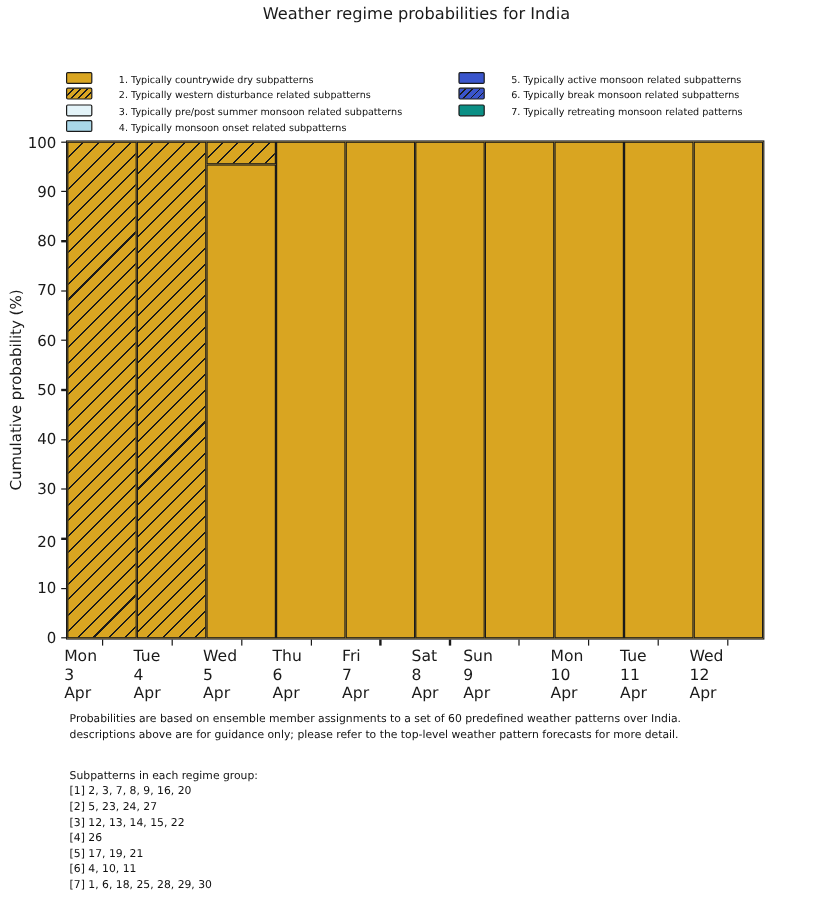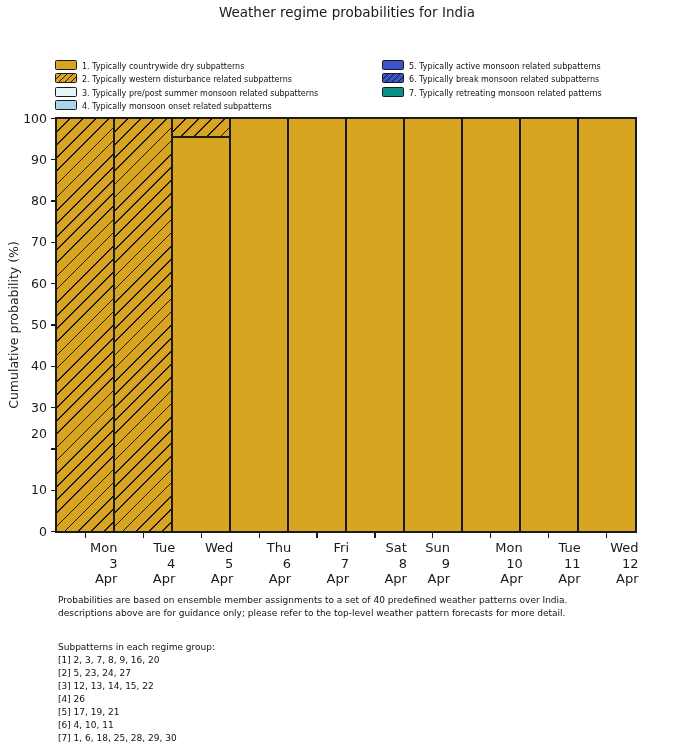--- a/index.html
+++ b/index.html
@@ -8,33 +8,33 @@
     font-family:"DejaVu Sans","Liberation Sans",sans-serif;color:#1a1a1a;
   }
   #chart-title{position:absolute;top:4px;left:0;width:694px;text-align:center;font-size:13.5px;}
   #chart-subtitle{position:absolute;top:21px;left:0;width:694px;text-align:center;font-size:13.5px;}
 
   .legend-item{position:absolute;height:13px;white-space:nowrap;}
   .legend-swatch{
     display:inline-block;width:20px;height:8px;border:1px solid #1a1a1a;border-radius:1.5px;
     vertical-align:-1px;
   }
-  .legend-label{font-size:8px;margin-left:5px;color:#111;}
+  .legend-label{font-size:8px;margin-left:22px;color:#111;}
 
   #chart-wrap{position:absolute;left:55px;top:117px;width:582px;height:416px;}
   #plot-frame{position:absolute;left:0;top:0;right:0;bottom:0;border:1.5px solid #1a1a1a;box-sizing:border-box;}
   .bar{position:absolute;top:0;bottom:0;}
   .bar-seg{position:absolute;left:0;right:0;border:1px solid #1a1a1a;box-sizing:border-box;}
   .hatch-big{background-image:repeating-linear-gradient(135deg,rgba(0,0,0,0) 0px,rgba(0,0,0,0) 8.1px,#1a1a1a 8.1px,#1a1a1a 9.3px);}
   .hatch-small{background-image:repeating-linear-gradient(135deg,rgba(0,0,0,0) 0px,rgba(0,0,0,0) 3.2px,#1a1a1a 3.2px,#1a1a1a 4.2px);}
 
   .y-tick{position:absolute;right:100%;width:4.5px;height:1.3px;background:#1a1a1a;}
   .y-tick-label{position:absolute;right:100%;margin-right:8px;width:40px;text-align:right;font-size:12.5px;line-height:14px;}
   .x-tick{position:absolute;top:100%;height:4.5px;width:1.3px;background:#1a1a1a;}
-  .x-tick-label{position:absolute;top:100%;margin-top:7px;width:64px;text-align:right;font-size:13px;line-height:15.5px;}
+  .x-tick-label{position:absolute;top:100%;margin-top:7px;width:64px;text-align:left;font-size:13px;line-height:15.5px;}
 
   #y-axis-title{
     position:absolute;left:13px;top:325px;transform:translate(-50%,-50%) rotate(-90deg);
     white-space:nowrap;font-size:12.5px;
   }
 
   #footnote{position:absolute;left:58px;top:594px;font-size:9px;line-height:13px;color:#111;}
   #subpatterns{position:absolute;left:58px;top:641px;font-size:9px;line-height:13px;color:#111;}
 </style>
 </head>
@@ -89,21 +89,21 @@
         <div class="bar" style="left: 90%; width: 10%;">
           <div class="bar-seg" style="background-color: rgb(217, 165, 33); bottom: 0%; height: 100%;"></div>
         </div>
       </div>
     <div id="axis-decorations">
         <div class="y-tick" style="top: 413.85px;"></div>
         <div class="y-tick-label" style="top: 407.5px;">0</div>
         <div class="y-tick" style="top: 372.55px;"></div>
         <div class="y-tick-label" style="top: 366.2px;">10</div>
         <div class="y-tick" style="top: 331.25px;"></div>
-        <div class="y-tick-label" style="top: 310px; text-align: right;">20</div>
+        <div class="y-tick-label" style="top: 328px; text-align: right;">20</div>
         <div class="y-tick" style="top: 289.95px;"></div>
         <div class="y-tick-label" style="top: 283.6px;">30</div>
         <div class="y-tick" style="top: 248.65px;"></div>
         <div class="y-tick-label" style="top: 242.3px;">40</div>
         <div class="y-tick" style="top: 207.35px;"></div>
         <div class="y-tick-label" style="top: 201px;">50</div>
         <div class="y-tick" style="top: 166.05px;"></div>
         <div class="y-tick-label" style="top: 159.7px;">60</div>
         <div class="y-tick" style="top: 124.75px;"></div>
         <div class="y-tick-label" style="top: 118.4px;">70</div>
@@ -170,21 +170,21 @@
         <div class="x-tick" style="left: 550.9px;"></div>
         <div class="x-tick-label" style="left: 519.55px;">
           <div>Wed</div>
           <div>12</div>
           <div>Apr</div>
         </div>
       </div>
   </div>
 
   <div id="footnote">
-    <div>Probabilities are based on ensemble member assignments to a set of 40 predefined weather patterns over India.</div>
+    <div>Probabilities are based on ensemble member assignments to a set of 60 predefined weather patterns over India.</div>
     <div>descriptions above are for guidance only; please refer to the top-level weather pattern forecasts for more detail.</div>
   </div>
 
   <div id="subpatterns">
     <div>Subpatterns in each regime group:</div>
     <div>[1] 2, 3, 7, 8, 9, 16, 20</div>
     <div>[2] 5, 23, 24, 27</div>
     <div>[3] 12, 13, 14, 15, 22</div>
     <div>[4] 26</div>
     <div>[5] 17, 19, 21</div>

